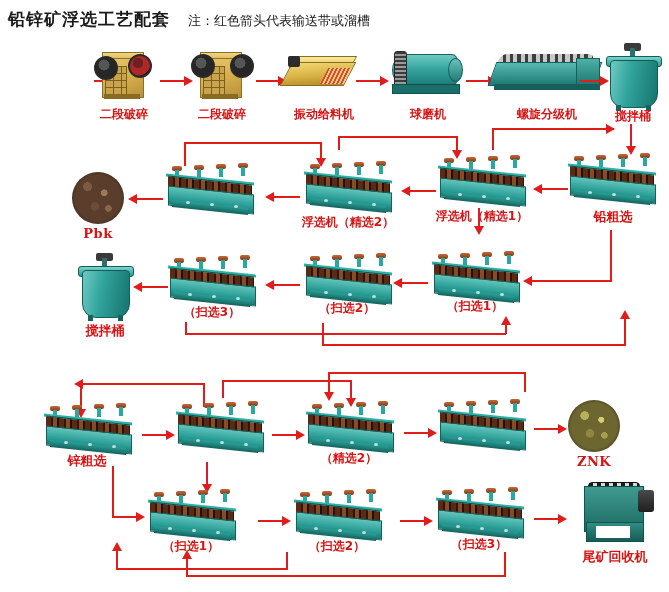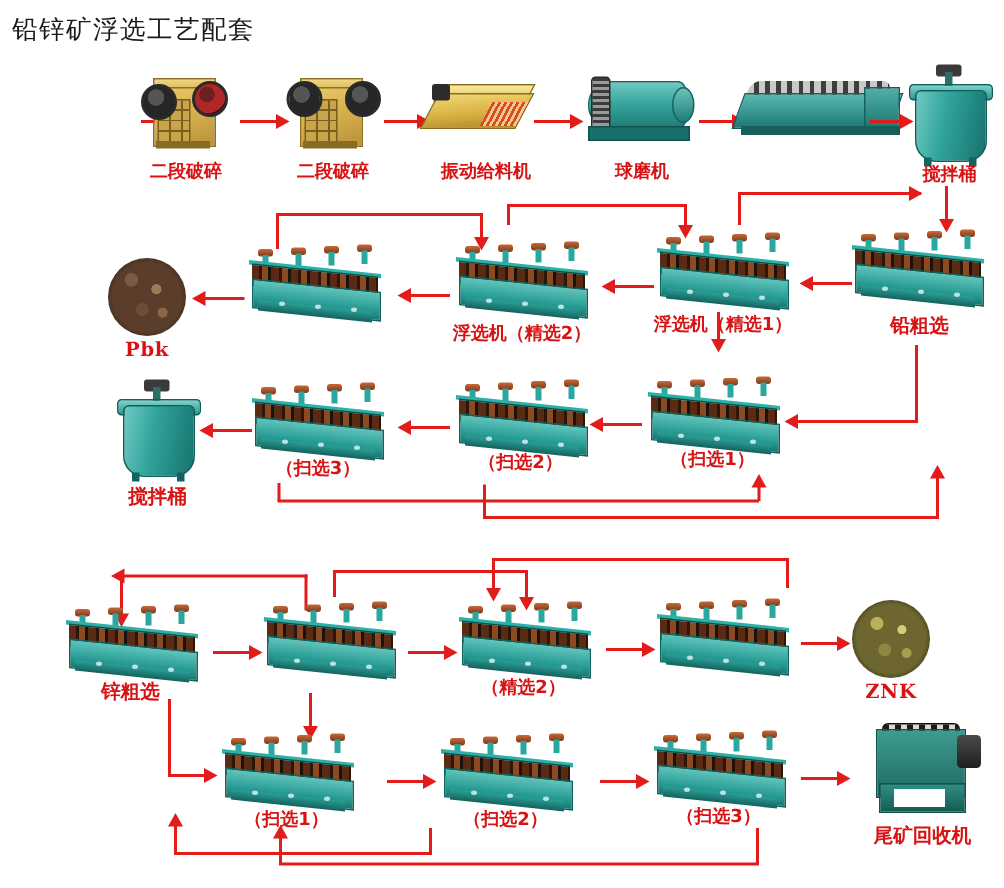--- a/index.html
+++ b/index.html
@@ -5,21 +5,21 @@
   html,body{margin:0;padding:0;background:#ffffff;}
   body{
     font-family:"DejaVu Sans","Liberation Sans",sans-serif;
     width:669px;height:592px;position:relative;overflow:hidden;
   }
   #stage{position:relative;width:669px;height:592px;background:#fff;}
 
   
   .title{
     position:absolute;left:8px;top:8px;
-    font-size:17px;font-weight:normal;color:#1a1a1a;
+    font-size:17px;font-weight:bold;color:#1a1a1a;
     letter-spacing:1px;white-space:nowrap;
   }
   .note{
     position:absolute;left:188px;top:12px;
     font-size:13px;color:#1a1a1a;white-space:nowrap;
   }
   .lbl{
     position:absolute;font-size:12px;color:#d81313;
     white-space:nowrap;text-align:center;font-weight:bold;
   }
@@ -225,20 +225,21 @@
     position:absolute;left:62px;top:10px;width:16px;height:22px;border-radius:3px;
     background:linear-gradient(180deg,#4a4a4a,#1f1f1f);
   }
 </style>
 </head>
 <body>
 
 <div id="stage">
 
   <div class="title">铅锌矿浮选工艺配套</div>
+  <div class="note">注：红色箭头代表输送带或溜槽</div>
 
 
   <div class="ar h" style="left:94px;top:80px;width:26px;"></div>
   <div class="head r" style="left:118px;top:76px;"></div>
 
   <div class="crusher" style="left:92px;top:50px;width:62px;height:52px;">
     <div class="top"></div>
       <div class="body"></div>
       <div class="grid"></div>
     <div class="wheel dark" style="left:2px;top:6px;"></div>
@@ -285,20 +286,21 @@
 
   <div class="ar h" style="left:466px;top:80px;width:24px;"></div>
   <div class="head r" style="left:488px;top:76px;"></div>
 
   <div class="spiral" style="left:492px;top:50px;width:112px;height:48px;">
     <div class="screw"></div>
       <div class="trough"></div>
       <div class="tank"></div>
       <div class="frame"></div>
   </div>
+  <div class="lbl" style="left:494px;top:106px;width:106px;">螺旋分级机</div>
 
   <div class="ar h" style="left:580px;top:80px;width:22px;"></div>
   <div class="head r" style="left:600px;top:76px;"></div>
 
   <div class="tank" style="left:604px;top:48px;width:60px;height:64px;">
     <div class="mot"></div>
       <div class="mast"></div>
       <div class="lid"></div>
       <div class="body"></div>
     <div class="foot" style="left:12px;"></div>

